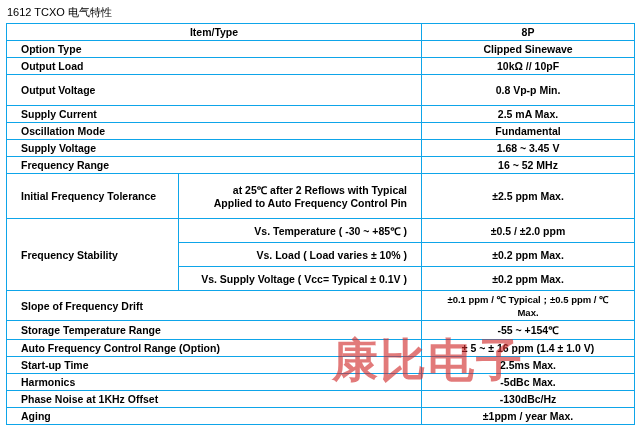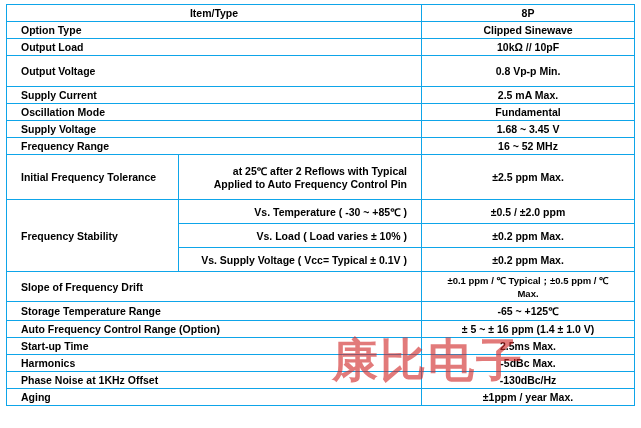--- a/index.html
+++ b/index.html
@@ -85,20 +85,21 @@
     z-index: 3;
     pointer-events: none;
     white-space: nowrap;
   }
 </style>
 </head>
 <body>
 
 <div class="page">
 
+  <div class="doc-title">1612 TCXO 电气特性</div>
 
   <table class="spec">
     <colgroup>
       <col style="width:172px">
       <col style="width:243px">
       <col style="width:213px">
     </colgroup>
     <tbody>
       <tr>
         <th class="hdr" colspan="2">Item/Type</th>
@@ -153,21 +154,21 @@
         <td class="sub" style="height:19px">Vs. Supply Voltage ( Vcc= Typical ± 0.1V )</td>
         <td class="val">±0.2 ppm Max.</td>
       </tr>
 
       <tr class="row-h">
         <td class="label" colspan="2">Slope of Frequency Drift</td>
         <td class="val" style="font-size:9.5px">±0.1 ppm / ℃ Typical；±0.5 ppm / ℃ Max.</td>
       </tr>
       <tr class="row-h">
         <td class="label" colspan="2">Storage Temperature Range</td>
-        <td class="val">-65 ~ +125℃</td>
+        <td class="val">-55 ~ +154℃</td>
       </tr>
       <tr class="row-h">
         <td class="label" colspan="2">Auto Frequency Control Range (Option)</td>
         <td class="val">± 5 ~ ± 16 ppm (1.4 ± 1.0 V)</td>
       </tr>
       <tr class="row-h">
         <td class="label" colspan="2">Start-up Time</td>
         <td class="val">2.5ms Max.</td>
       </tr>
       <tr class="row-h">

